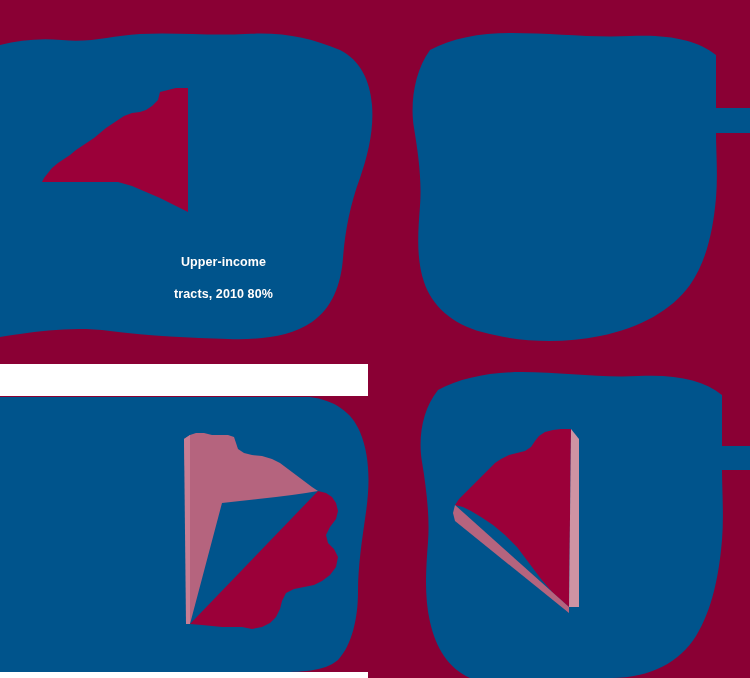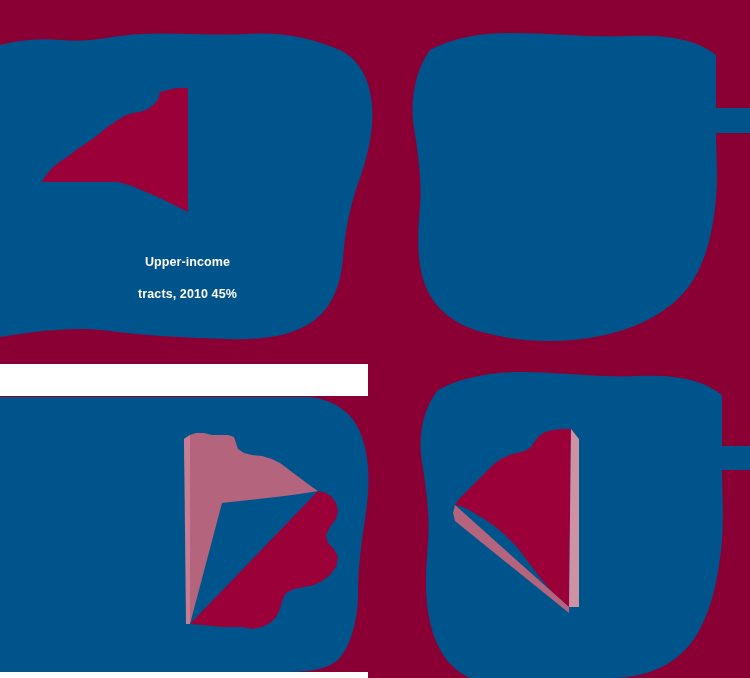--- a/index.html
+++ b/index.html
@@ -19,21 +19,21 @@
     position: absolute;
     inset: 0;
     width: 750px;
     height: 678px;
   }
   .panel {
     position: absolute;
     width: 375px;
     height: 339px;
   }
-  .panel-tl { left: 0;   top: 0; }
+  .panel-tl { left: 0;   top: 0; padding-left: 24px; }
   .panel-tr { left: 375px; top: 0; }
   .panel-bl { left: 0;   top: 339px; }
   .panel-br { left: 375px; top: 339px; }
 
   .pie-svg {
     position: absolute;
     overflow: visible;
   }
 
   .caption {
@@ -93,21 +93,21 @@
 
       <path fill="#9B0039" d="M188,212
            L188,88 L176,88 L168,90 L160,92 L158,100 L152,106 L146,110 L140,112
            L132,113 L124,116 L118,120 L112,124 L106,128 L100,133 L94,138
            L88,142 L82,146 L76,150 L70,155 L64,159 L58,163 L52,168 L48,173
            L44,178 L42,182 L54,182 L70,182 L86,182 L102,182 L118,182
            L132,186 L146,192 L160,198 L174,205 Z"></path>
     </svg>
     <div class="caption cap-tl">
       <span>Upper-income</span><br>
-      <span>tracts, 2010 45%</span>
+      <span>tracts, 2010 80%</span>
     </div>
   </div>
 
 
   <div class="panel panel-bl">
     <svg class="pie-svg" style="left:0px; top:0px; width:375px; height:339px;" viewBox="0 0 375 339">
 
       <path fill="#B5647E" d="M190,285
            L184,100 L190,96 L196,94 L204,94 L212,96 L220,96 L228,96 L234,98
            L236,104 L238,110 L244,114 L252,116 L262,117 L272,120 L280,124

